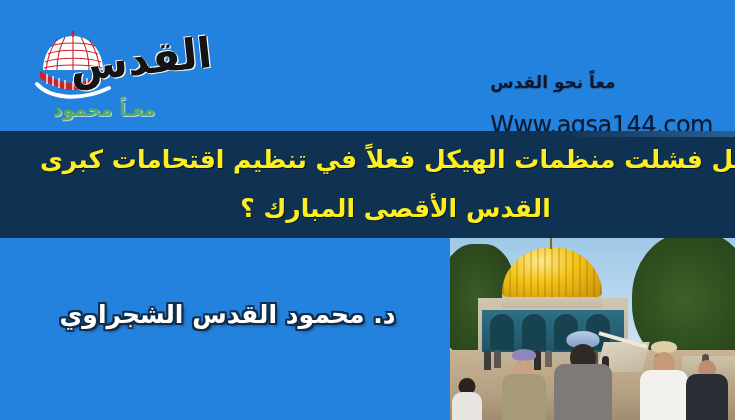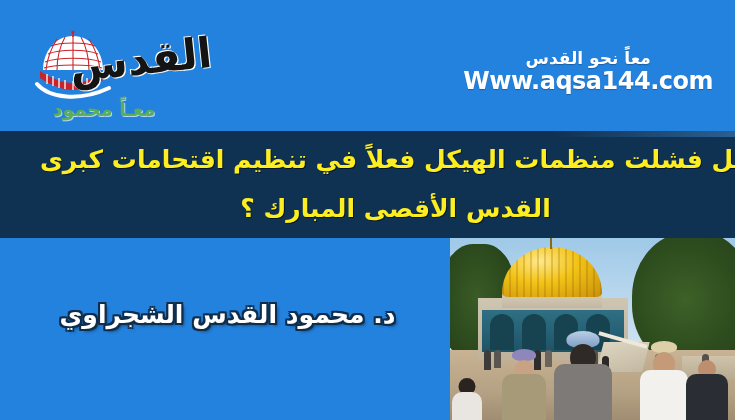--- a/index.html
+++ b/index.html
@@ -49,36 +49,37 @@
     width: 120px;
     color: #5aad5a;
     font-size: 19px; font-weight: bold;
     direction: rtl; text-align: center;
     letter-spacing: 2px;
     text-shadow: 1px 1px 0 rgba(255,255,255,.65);
   }
 
   
   .brand-block {
-    position: absolute; right: 22px; top: 48px;
-    text-align: center; direction: rtl;
-    color: #ffffff;
+    position: absolute; right: 22px; top: 72px;
+    text-align: left; direction: rtl;
+    color: #0f172a;
   }
   .brand-ar {
     font-size: 17px; font-weight: bold;
     letter-spacing: 0px;
     line-height: 20px;
     text-shadow: 0 1px 1px rgba(0,0,0,.25);
   }
   .brand-url {
     direction: ltr;
-    font-size: 24px; font-weight: bold;
+    font-size: 24px; font-weight: normal;
     line-height: 26px;
     letter-spacing: -.5px;
     text-shadow: 0 1px 1px rgba(0,0,0,.25);
+    margin-top: 20px;
   }
 
   
   .headline-band {
     position: absolute; left: 0; top: 131px;
     width: 735px; height: 107px;
     background: #103252;
   }
   .headline-band .hl-sheen {
     position: absolute; right: 0; top: 0;

